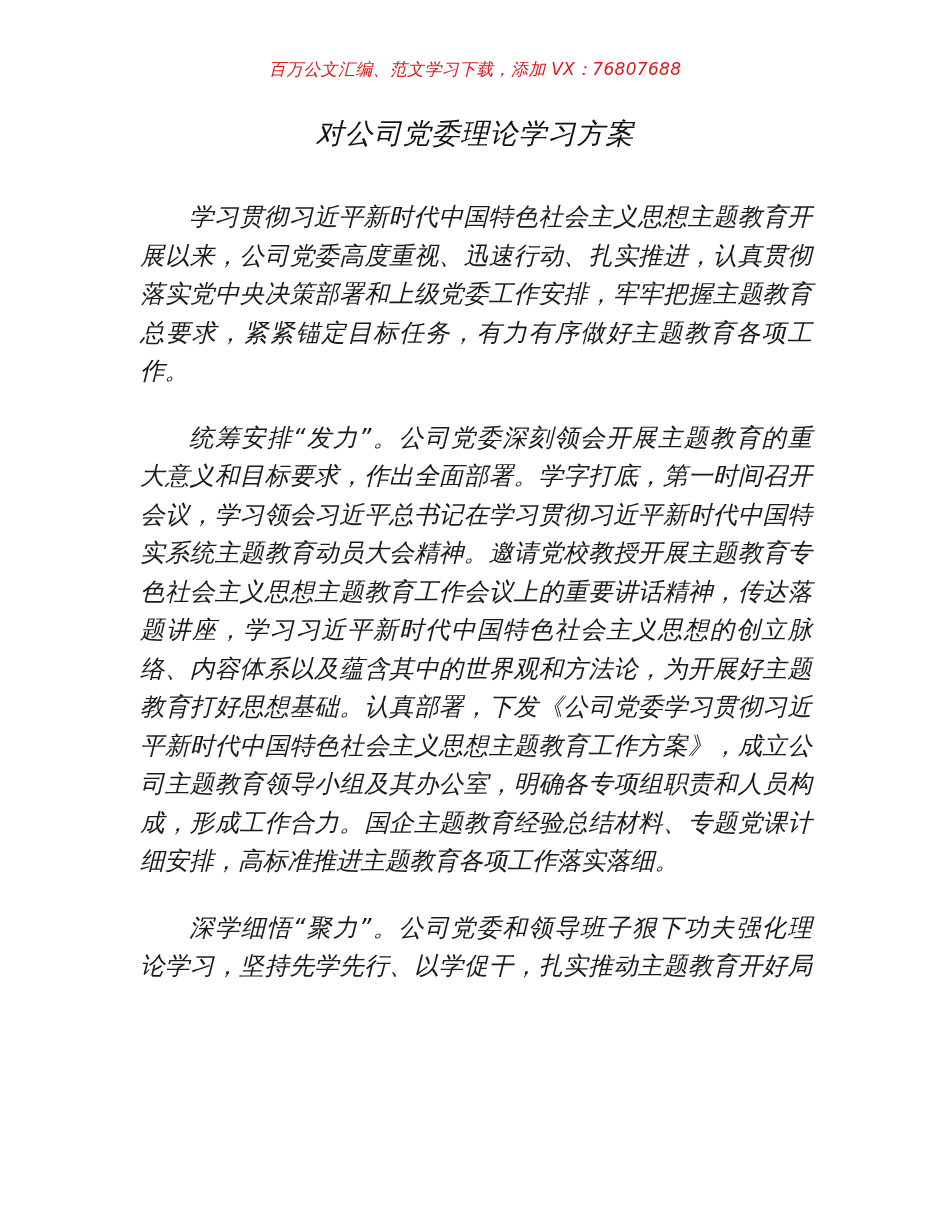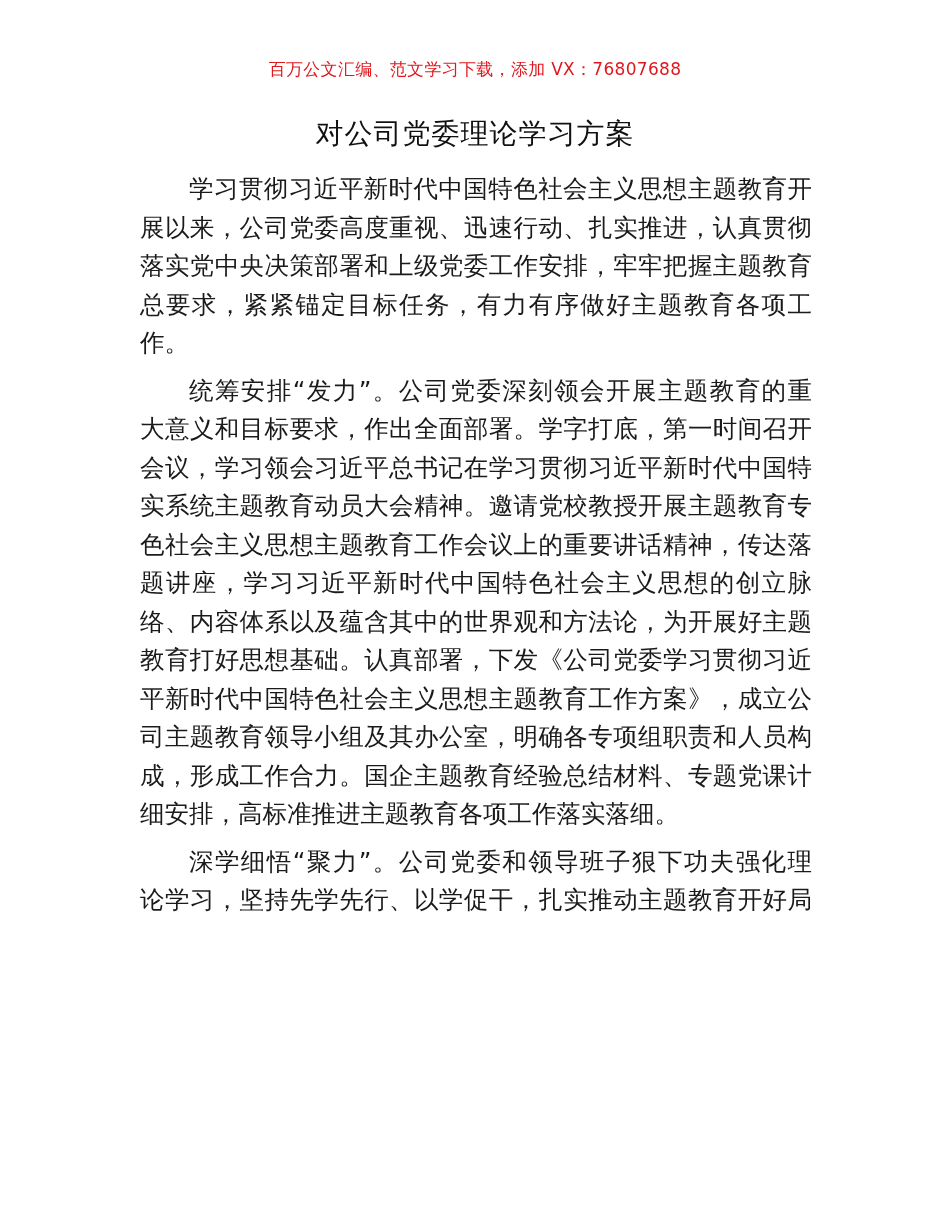--- a/index.html
+++ b/index.html
@@ -15,20 +15,21 @@
       font-family: "DejaVu Sans", "Liberation Sans", sans-serif;
       color: #1a1a1a;
     }
     .page {
       position: absolute;
       left: 0;
       top: 0;
       width: 950px;
       height: 1230px;
       background: #ffffff;
+      font-style: italic;
     }
     .watermark {
       position: absolute;
       left: 0;
       width: 950px;
       top: 57px;
       text-align: center;
       color: #e0181e;
       font-size: 17px;
       line-height: 24px;
@@ -59,20 +60,21 @@
       height: 38.5px;
       line-height: 38.5px;
       font-size: 24.5px;
       white-space: nowrap;
       text-align: justify;
       text-align-last: justify;
       color: #1a1a1a;
     }
     .line.first {
       padding-left: 49px;
+      margin-top: 28px;
     }
     .line.last {
       text-align-last: left;
     }
   </style>
 </head>
 <body>
 
 <div class="page">
 

